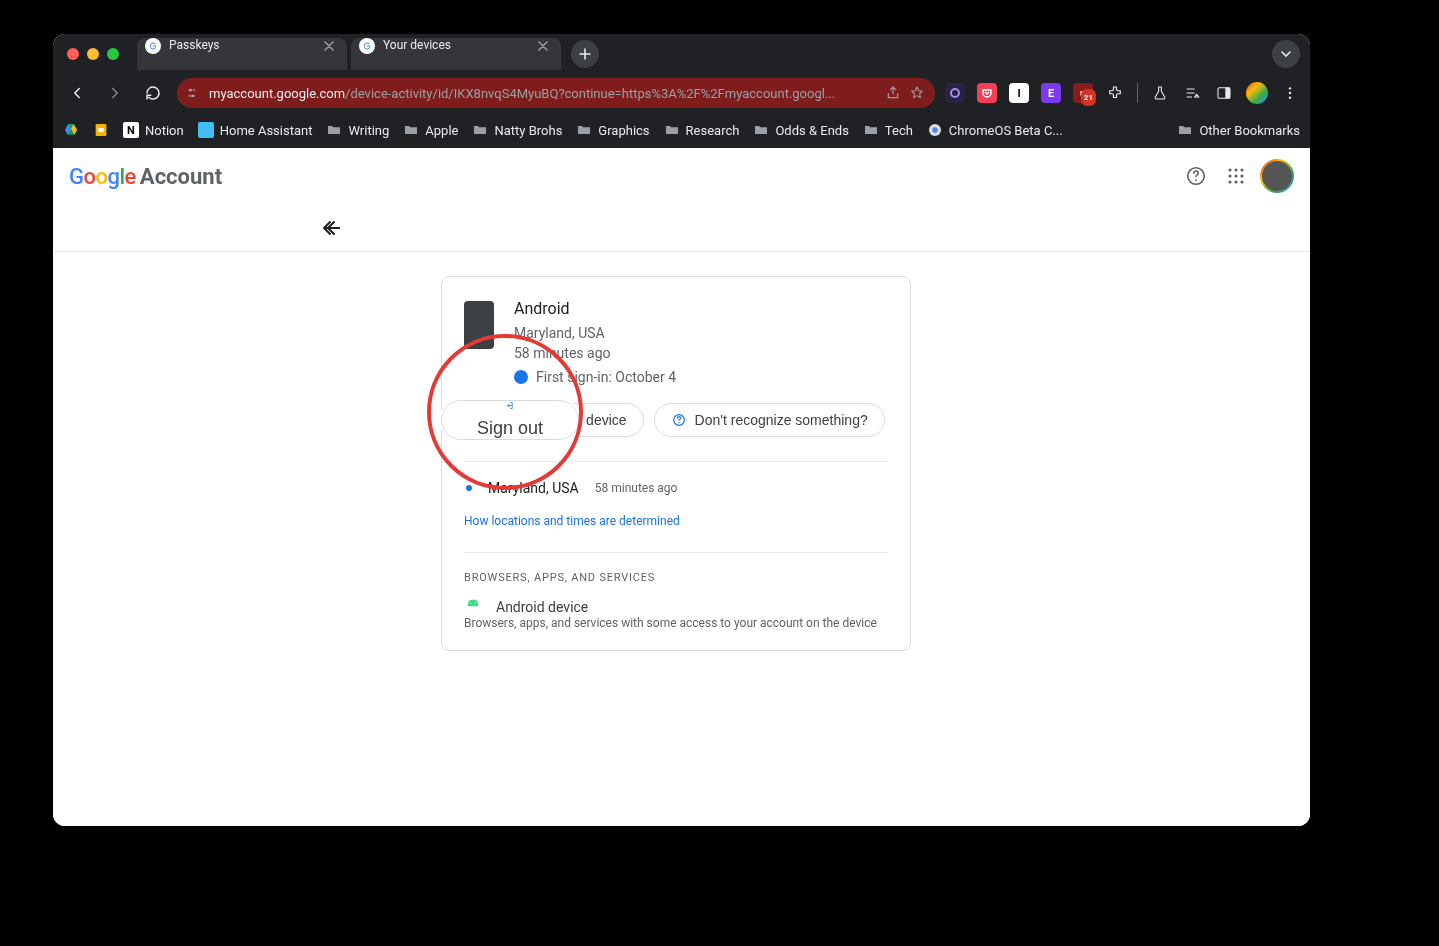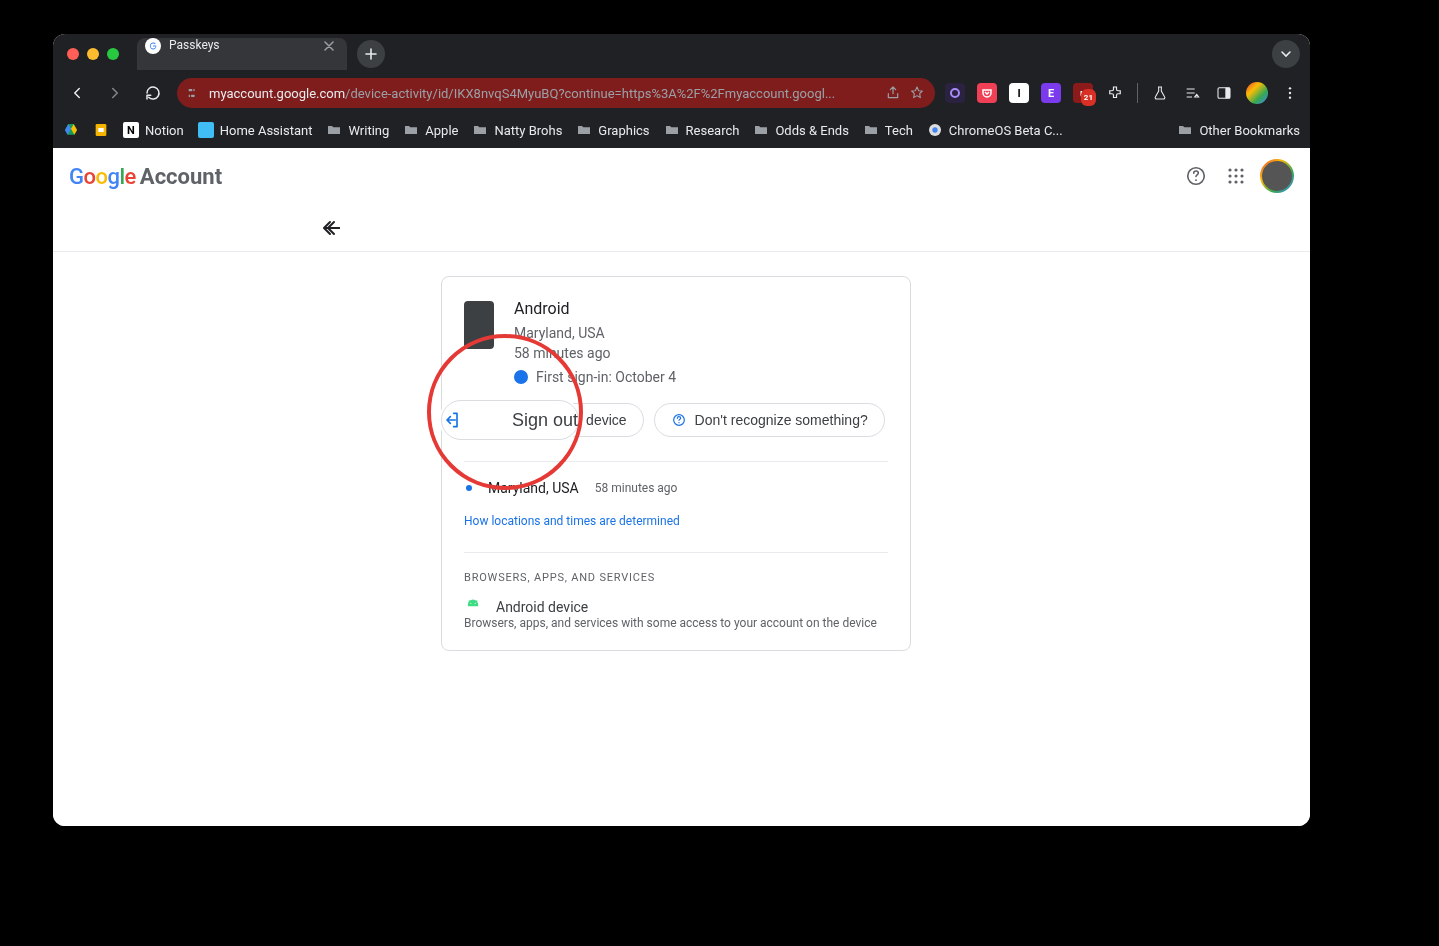--- a/index.html
+++ b/index.html
@@ -167,20 +167,21 @@
     position:absolute;
     left:388px;top:148px;
     width:138px;height:40px;
     border:1px solid #dadce0;
     border-radius:20px;
     background:#fff;
     display:flex;align-items:center;justify-content:space-between;gap:8px;
     font-size:18px;color:#3c4043;
     cursor:pointer;
     box-shadow:0 0 0 2px #fff;
+    flex-direction:column;
   }
   
   .footer{
     position:absolute;
     left:0;right:0;bottom:0;
     height:46px;
     display:flex;align-items:center;
     gap:20px;
     padding-left:24px;
     font-size:12px;
@@ -202,20 +203,34 @@
         <div class="dot grn"></div>
       </div>
       <div class="tab inactive">
         <span class="favicon">
           <svg width="12" height="12" viewBox="0 0 24 24">
               <circle cx="12" cy="12" r="10" fill="#fff"></circle>
               <path d="M12 11v2h5.5c-.4 2.3-2.4 4-5 4a5 5 0 1 1 0-10c1.3 0 2.5.5 3.4 1.3l1.5-1.5A7 7 0 1 0 12 19c3.7 0 6.7-2.7 6.7-7 0-.3 0-.7-.1-1H12z" fill="#4285f4"></path>
             </svg>
         </span>
         <span class="title">Passkeys</span>
+        <span class="close">
+          <svg width="10" height="10" viewBox="0 0 10 10">
+              <path d="M1 1l8 8M9 1l-8 8" stroke="#9aa0a6" stroke-width="1.5" stroke-linecap="round"></path>
+            </svg>
+        </span>
+      </div>
+      <div class="tab active">
+        <span class="favicon">
+          <svg width="12" height="12" viewBox="0 0 24 24">
+              <circle cx="12" cy="12" r="10" fill="#fff"></circle>
+              <path d="M12 11v2h5.5c-.4 2.3-2.4 4-5 4a5 5 0 1 1 0-10c1.3 0 2.5.5 3.4 1.3l1.5-1.5A7 7 0 1 0 12 19c3.7 0 6.7-2.7 6.7-7 0-.3 0-.7-.1-1H12z" fill="#4285f4"></path>
+            </svg>
+        </span>
+        <span class="title">Your devices</span>
         <span class="close">
           <svg width="10" height="10" viewBox="0 0 10 10">
               <path d="M1 1l8 8M9 1l-8 8" stroke="#9aa0a6" stroke-width="1.5" stroke-linecap="round"></path>
             </svg>
         </span>
       </div>
       <div class="newtab">
         <svg width="14" height="14" viewBox="0 0 14 14">
             <path d="M7 2v10M2 7h10" stroke="#e8eaed" stroke-width="1.6" stroke-linecap="round"></path>
           </svg>

